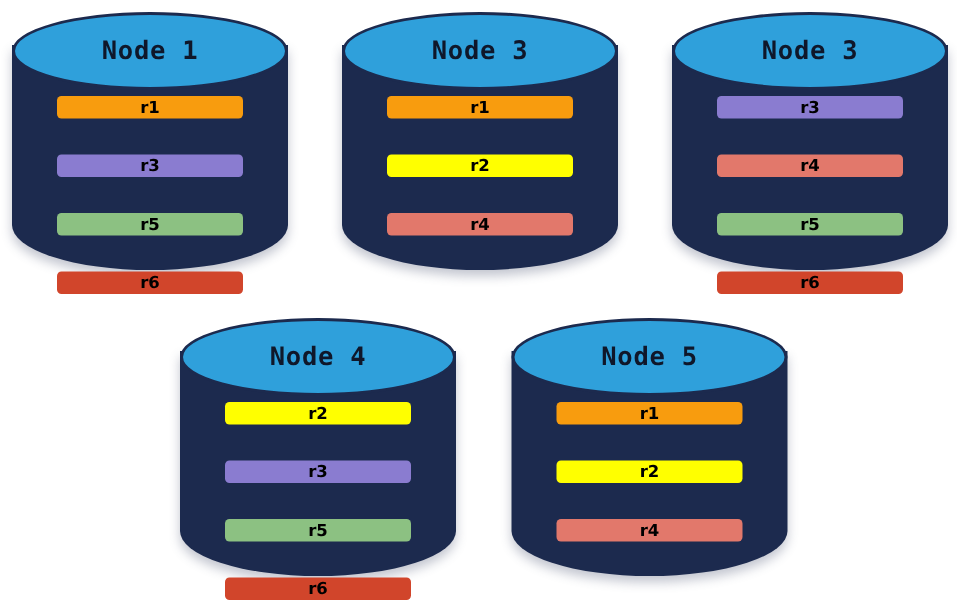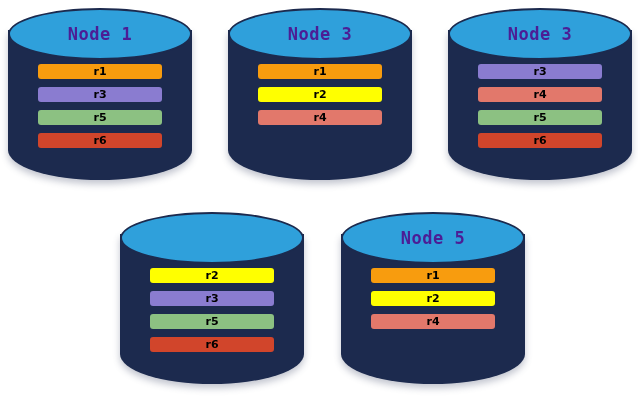--- a/index.html
+++ b/index.html
@@ -57,42 +57,42 @@
 
   .node-title {
     position: absolute;
     left: 0;
     top: 0;
     width: 184px;
     height: 52px;
     display: flex;
     align-items: center;
     justify-content: center;
-    color: #4c1d95;
+    color: #0f172a;
     font-family: "DejaVu Sans Mono", monospace;
     font-weight: bold;
     font-size: 17px;
     letter-spacing: 0.5px;
     z-index: 4;
     pointer-events: none;
   }
 
   
   .records {
     position: absolute;
     left: 30px;
     top: 56px;
     width: 124px;
     z-index: 5;
   }
 
   .record {
     position: relative;
     height: 15px;
-    margin-bottom: 8px;
+    margin-bottom: 24px;
     border-radius: 3px;
     display: flex;
     align-items: center;
     justify-content: center;
     color: #000000;
     font-family: "DejaVu Sans", sans-serif;
     font-weight: bold;
     font-size: 11px;
     line-height: 1;
   }
@@ -141,20 +141,21 @@
       <div class="record" style="background: rgb(138, 124, 208);">r3</div>
       <div class="record" style="background: rgb(226, 120, 107);">r4</div>
       <div class="record" style="background: rgb(140, 193, 130);">r5</div>
       <div class="record" style="background: rgb(209, 69, 43);">r6</div>
     </div>
   </div>
 
   <div class="node" id="node-4">
     <div class="node-body"></div>
     <div class="node-top"></div>
+    <div class="node-title">Node  4</div>
     <div class="records">
       <div class="record" style="background: rgb(255, 255, 0);">r2</div>
       <div class="record" style="background: rgb(138, 124, 208);">r3</div>
       <div class="record" style="background: rgb(140, 193, 130);">r5</div>
       <div class="record" style="background: rgb(209, 69, 43);">r6</div>
     </div>
   </div>
 
   <div class="node" id="node-5">
     <div class="node-body"></div>

